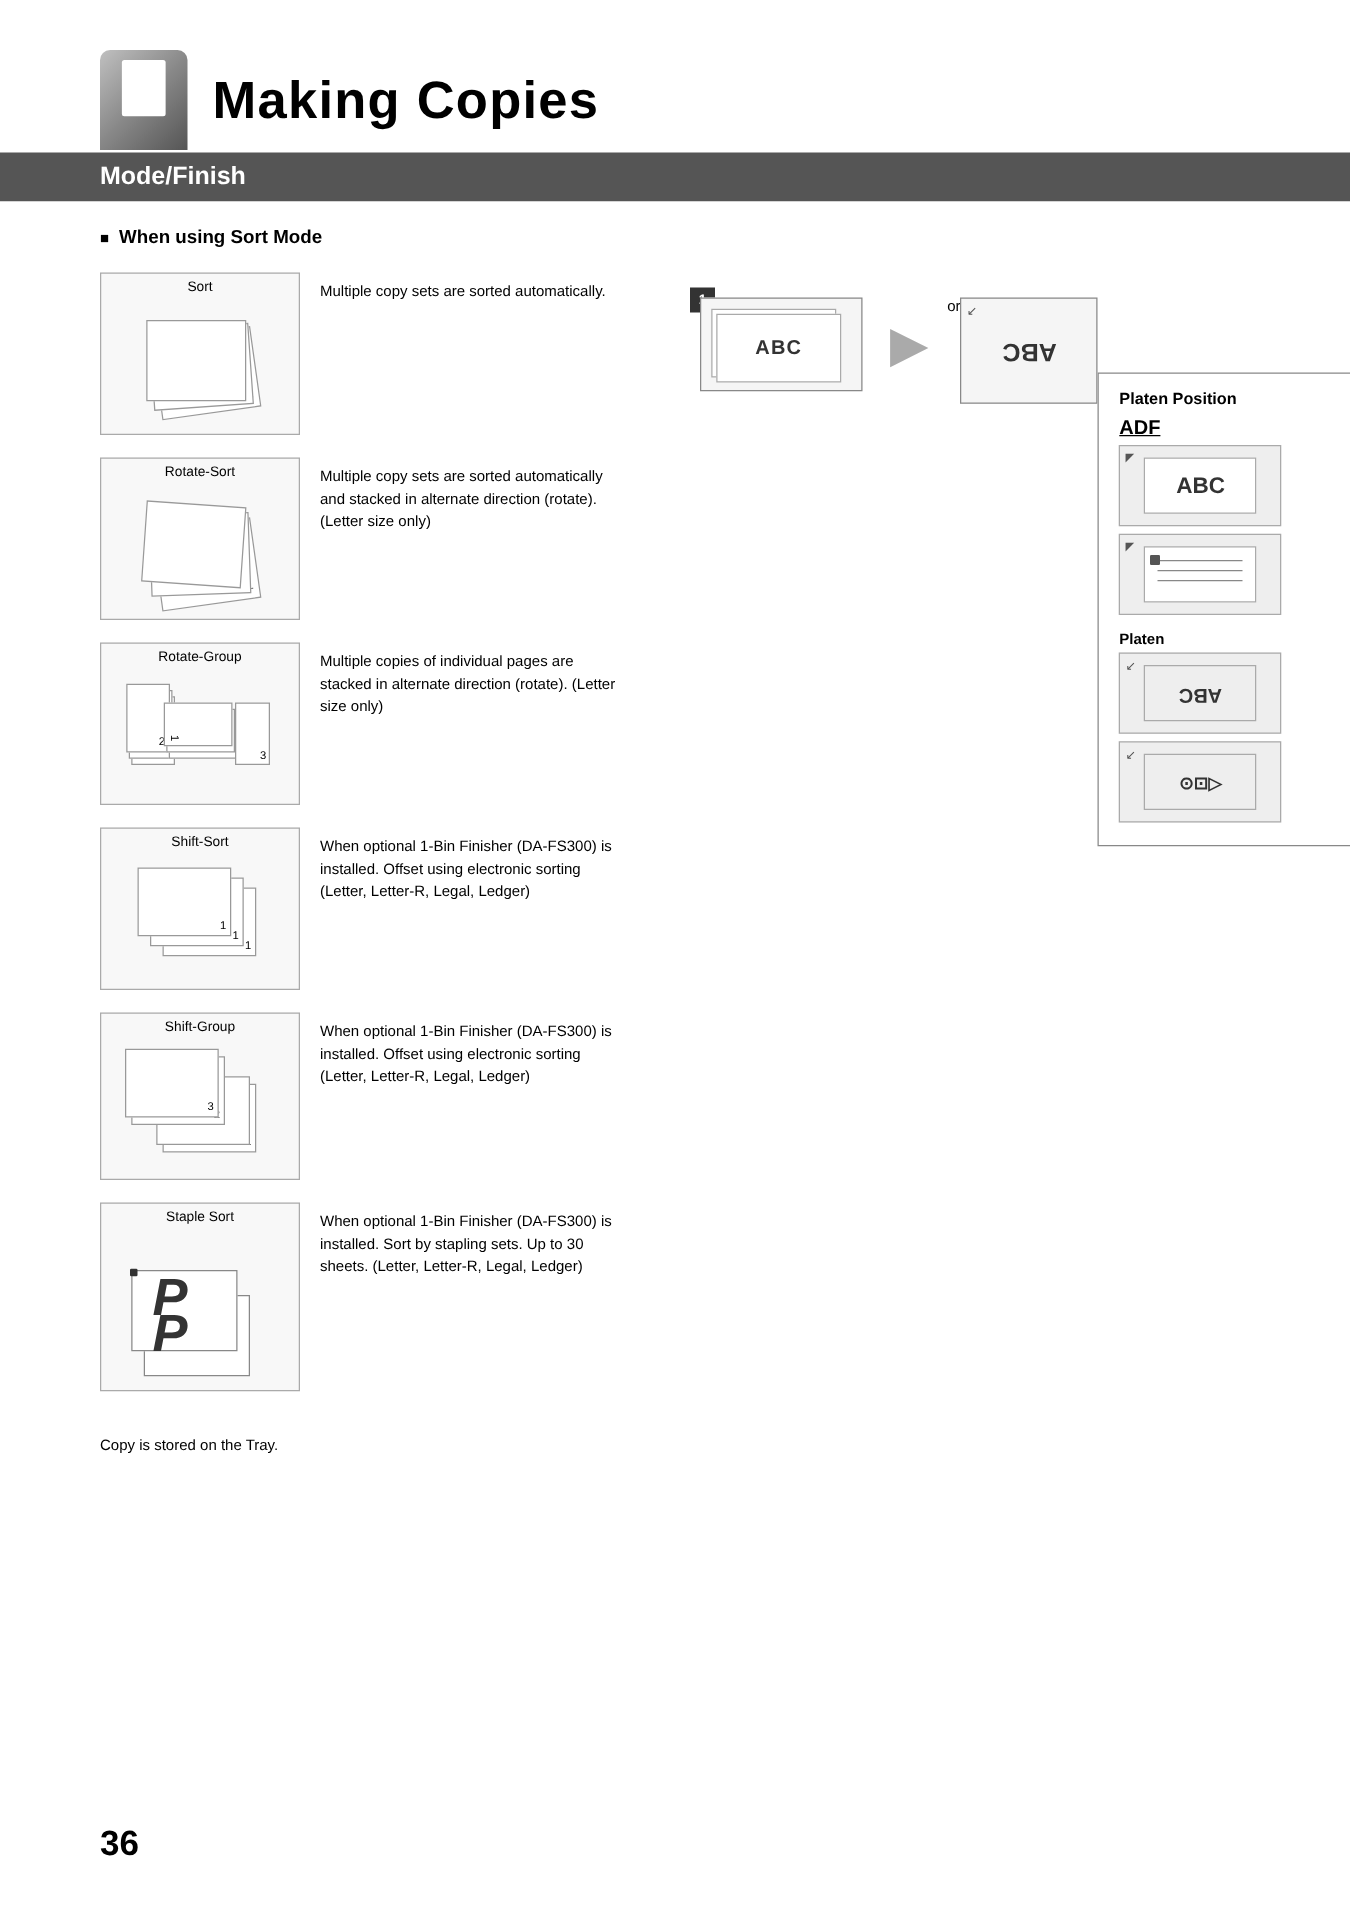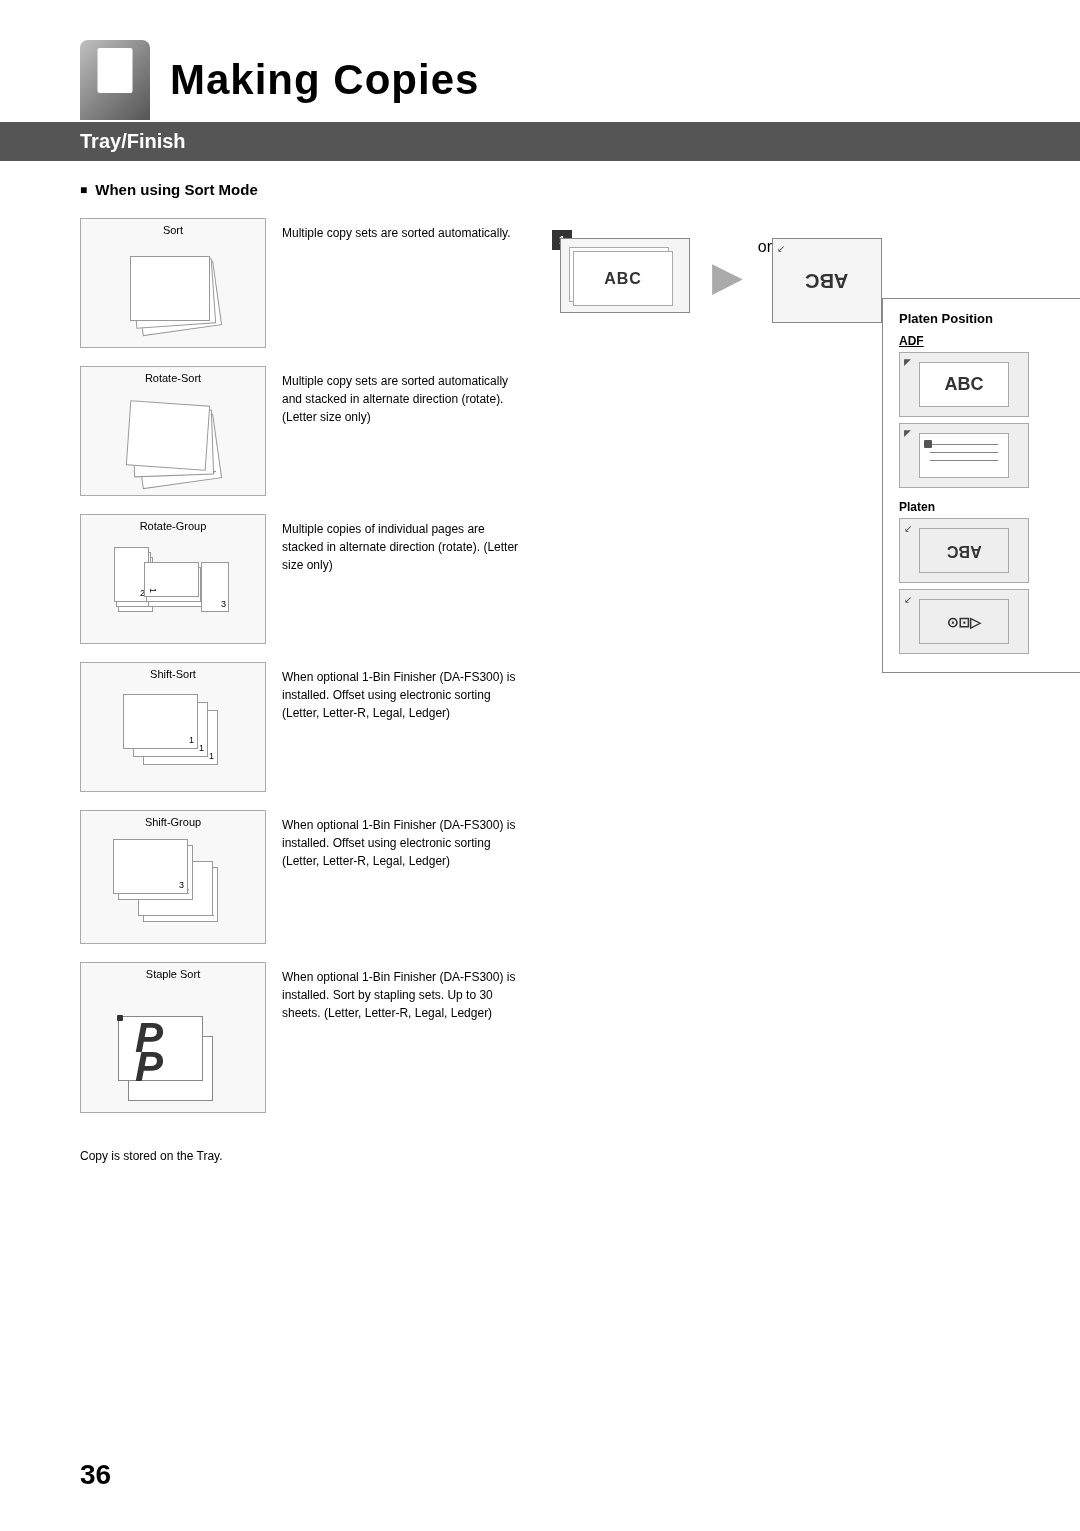--- a/index.html
+++ b/index.html
@@ -106,21 +106,21 @@
 
     
     .mode-item {
       display: flex;
       align-items: flex-start;
       margin-bottom: 18px;
       gap: 16px;
     }
 
     .mode-box {
-      width: 186px;
+      width: 160px;
       min-height: 130px;
       border: 1px solid #aaa;
       background: #f8f8f8;
       display: flex;
       flex-direction: column;
       align-items: center;
       justify-content: flex-end;
       padding: 6px;
       position: relative;
       flex-shrink: 0;
@@ -186,21 +186,21 @@
       margin-top: 60px;
     }
 
     .staple-pos-title {
       font-size: 13px;
       font-weight: bold;
       margin-bottom: 6px;
     }
 
     .staple-section-label {
-      font-size: 12px;
+      font-size: 16px;
       font-weight: bold;
       margin: 8px 0 4px 0;
       text-decoration: underline;
     }
 
     
     .page-number {
       position: absolute;
       bottom: 40px;
       left: 80px;
@@ -252,21 +252,21 @@
 <body>
 
 <div class="page-wrapper">
 
   <div class="header-section">
     <div class="header-icon"></div>
     <div class="header-title">Making Copies</div>
   </div>
 
   <div class="section-bar">
-    <span>Tray/Finish</span>
+    <span>Mode/Finish</span>
   </div>
 
   <div class="content-area">
 
     <div class="section-heading">
       <span>When using Sort Mode</span>
     </div>
 
     <div class="main-columns">
 
@@ -392,21 +392,21 @@
 
               <div style="position:absolute; top:8px; left:8px; width:100px; height:55px; background:#fff; border:1px solid #aaa;"></div>
               <div style="position:absolute; top:12px; left:12px; width:100px; height:55px; background:#fff; border:1px solid #aaa; display:flex; align-items:center; justify-content:center;">
                 <span style="font-size:16px; font-weight:bold; color:#333; letter-spacing:1px;">ABC</span>
               </div>
             </div>
           </div>
           <div class="big-arrow">▶</div>
         </div>
 
-        <div style="font-size:16px; margin-bottom:10px; margin-left:5px;">or</div>
+        <div style="font-size:12px; margin-bottom:10px; margin-left:5px;">or</div>
 
         <div style="width:110px; height:85px; border:1px solid #888; background:#f5f5f5; display:flex; align-items:center; justify-content:center; margin-bottom:30px; position:relative;">
           <div style="position:absolute; top:4px; left:4px; font-size:10px; color:#555;">↙</div>
           <span style="font-size:20px; font-weight:bold; color:#333; transform:rotate(180deg); display:inline-block;">ABC</span>
         </div>
 
         <div class="staple-position-box">
           <div class="staple-pos-title">Platen Position</div>
 
           <div class="staple-section-label">ADF</div>

